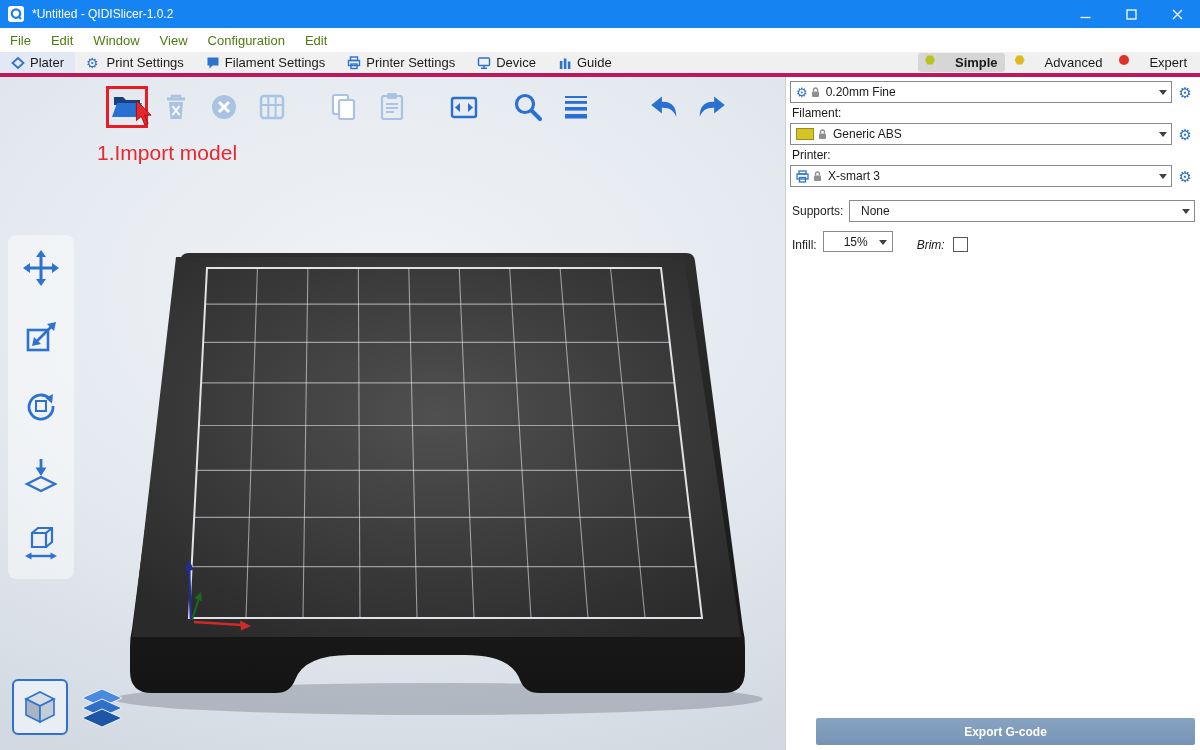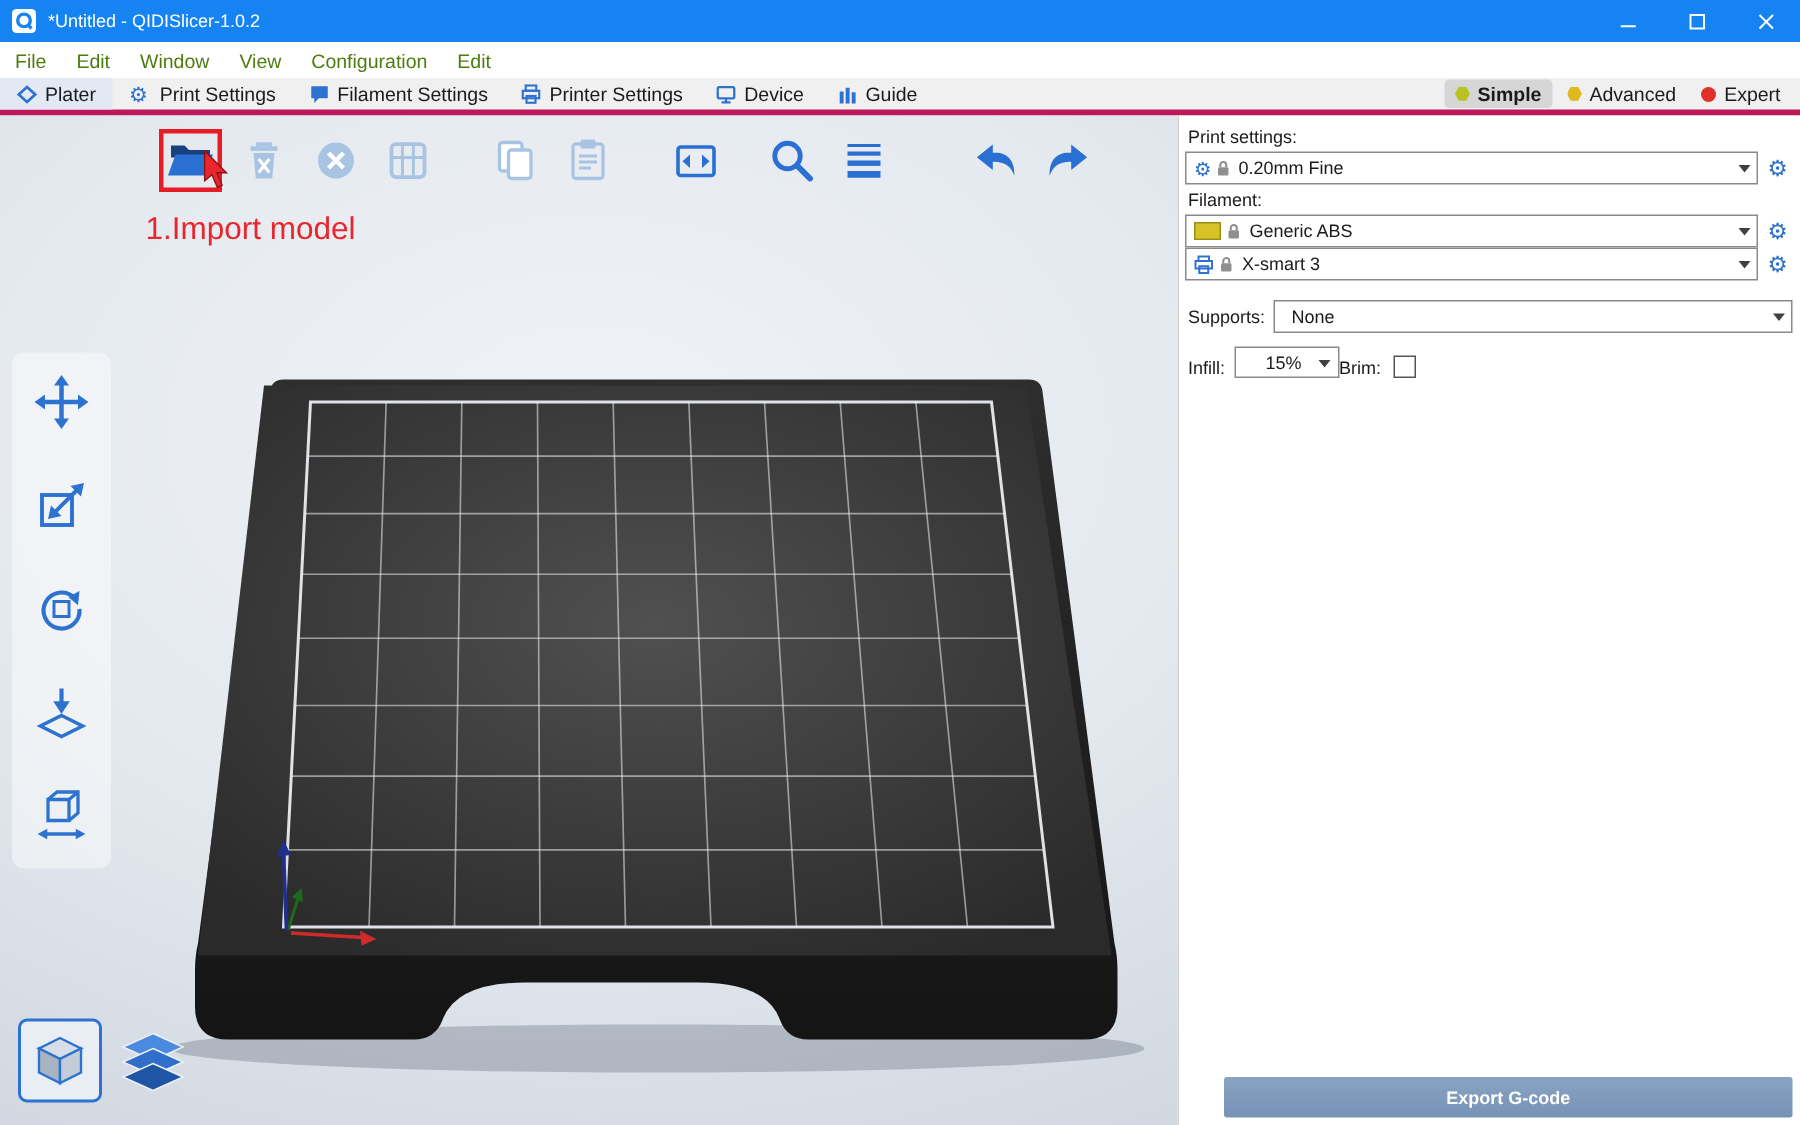--- a/index.html
+++ b/index.html
@@ -18,21 +18,21 @@
   .menubar{position:absolute;top:28px;left:0;right:0;height:24px;background:#fff;
            display:flex;align-items:center;font-size:13px;color:#4d7c0f;}
   .menuitem{padding:0 10px;height:100%;display:flex;align-items:center;}
 
   
   .tabbar{position:absolute;top:52px;left:0;right:0;height:25px;background:#f0f0f0;
           border-bottom:4px solid #be185d;display:flex;align-items:stretch;font-size:13px;color:#1a1a1a;box-sizing:border-box;}
   .tab{display:flex;align-items:center;gap:5px;padding:0 11px;}
   .tab.selected{background:#e2e9f4;}
   .modes{margin-left:auto;display:flex;align-items:center;gap:3px;padding-right:6px;}
-  .mode{display:flex;align-items:center;gap:5px;padding:2px 7px;border-radius:3px;}
+  .mode{display:flex;gap:20px;padding:2px 7px;border-radius:3px;}
   .mode.selected{background:#d6d6d6;font-weight:bold;}
   .dot{width:10px;height:10px;clip-path:polygon(25% 4%,75% 4%,100% 50%,75% 96%,25% 96%,0% 50%);}
   .dot.simple{background:#b9c21f;}
   .dot.advanced{background:#ddb91e;}
   .dot.expert{background:#e03028;clip-path:none;border-radius:50%;}
 
   
   .viewport{position:absolute;top:77px;left:0;width:785px;height:673px;
             background:radial-gradient(120% 95% at 50% 32%, #f0f3f7 0%, #e4e9ef 45%, #c9d0da 100%);}
   .bedsvg{position:absolute;top:0;left:0;}
@@ -71,21 +71,21 @@
   .chev{margin-left:auto;width:17px;height:100%;display:flex;align-items:center;justify-content:center;}
   .chev::after{content:"";border:4px solid transparent;border-top:5px solid #404040;margin-top:5px;}
   .gearbtn{width:20px;text-align:center;font-size:15px;line-height:1;color:#2e72cf;margin-left:3px;}
   .geargl{font-size:13px;line-height:1;color:#2e72cf;margin-right:3px;}
   .swatch{width:16px;height:10px;background:#d6c426;border:1px solid #9b8e1d;margin-right:4px;display:inline-block;}
   .supportsrow{display:flex;align-items:center;margin-top:13px;}
   .supportsrow .plabel{margin:0 2px 0 2px;width:55px;}
   .infillrow{display:flex;align-items:flex-end;margin-top:9px;}
   .smallcombo{width:70px;height:21px;border:1px solid #8a8a8a;display:flex;align-items:center;
               padding-left:20px;box-sizing:border-box;margin-left:6px;}
-  .brimlbl{}
+  .brimlbl{margin-left:24px;font-style:italic;}
   .checkbox{width:13px;height:13px;border:1px solid #555;background:#fff;margin-left:8px;display:inline-block;}
   .exportbtn{position:absolute;left:2px;right:5px;bottom:5px;height:27px;border-radius:2px;
              background:linear-gradient(#89a3c2,#7693b6);color:#fff;font-weight:bold;font-size:12px;
              display:flex;align-items:center;justify-content:center;margin-left:28px;}
 </style>
 </head>
 <body>
 
 <div class="app">
 
@@ -378,21 +378,20 @@
       <svg width="48" height="42">
         <polygon points="24,2 44,11 24,20 4,11" fill="#4a8ae0" stroke="#eef2f7" stroke-width="1"></polygon>
         <polygon points="24,12 44,21 24,30 4,21" fill="#2f6fc9" stroke="#eef2f7" stroke-width="1"></polygon>
         <polygon points="24,22 44,31 24,40 4,31" fill="#1e55a5" stroke="#eef2f7" stroke-width="1"></polygon>
         </svg>
     </div>
   </div>
 
   <div class="rightpanel">
     <div class="rp">
-      <span class="plabel">Print settings:</span>
       <div class="comborow">
         <div class="combo">
           <span class="geargl">⚙</span>
           <svg width="9" height="11">
             <rect x="1" y="4.5" width="7" height="5.5" rx="1" fill="#8f8f8f"></rect>
             <path d="M2.5 4.5 V3 a2 2 0 0 1 4 0 v1.5" fill="none" stroke="#8f8f8f" stroke-width="1.4"></path>
             </svg>
           <span class="ctext">0.20mm Fine</span>
           <span class="chev"></span>
         </div>
@@ -406,20 +405,21 @@
           <svg width="9" height="11">
             <rect x="1" y="4.5" width="7" height="5.5" rx="1" fill="#8f8f8f"></rect>
             <path d="M2.5 4.5 V3 a2 2 0 0 1 4 0 v1.5" fill="none" stroke="#8f8f8f" stroke-width="1.4"></path>
             </svg>
           <span class="ctext">Generic ABS</span>
           <span class="chev"></span>
         </div>
         <span class="gearbtn">⚙</span>
       </div>
 
+      <span class="plabel">Printer:</span>
       <div class="comborow">
         <div class="combo">
           <svg width="13" height="13">
             <rect x="3" y="1" width="7" height="3" fill="none" stroke="#2e72cf" stroke-width="1.3"></rect>
             <rect x="1" y="4" width="11" height="5" fill="none" stroke="#2e72cf" stroke-width="1.3"></rect>
             <rect x="3.5" y="7.5" width="6" height="4.5" fill="none" stroke="#2e72cf" stroke-width="1.3"></rect>
             </svg>
           <svg width="9" height="11" style="margin-left:4px">
             <rect x="1" y="4.5" width="7" height="5.5" rx="1" fill="#8f8f8f"></rect>
             <path d="M2.5 4.5 V3 a2 2 0 0 1 4 0 v1.5" fill="none" stroke="#8f8f8f" stroke-width="1.4"></path>

